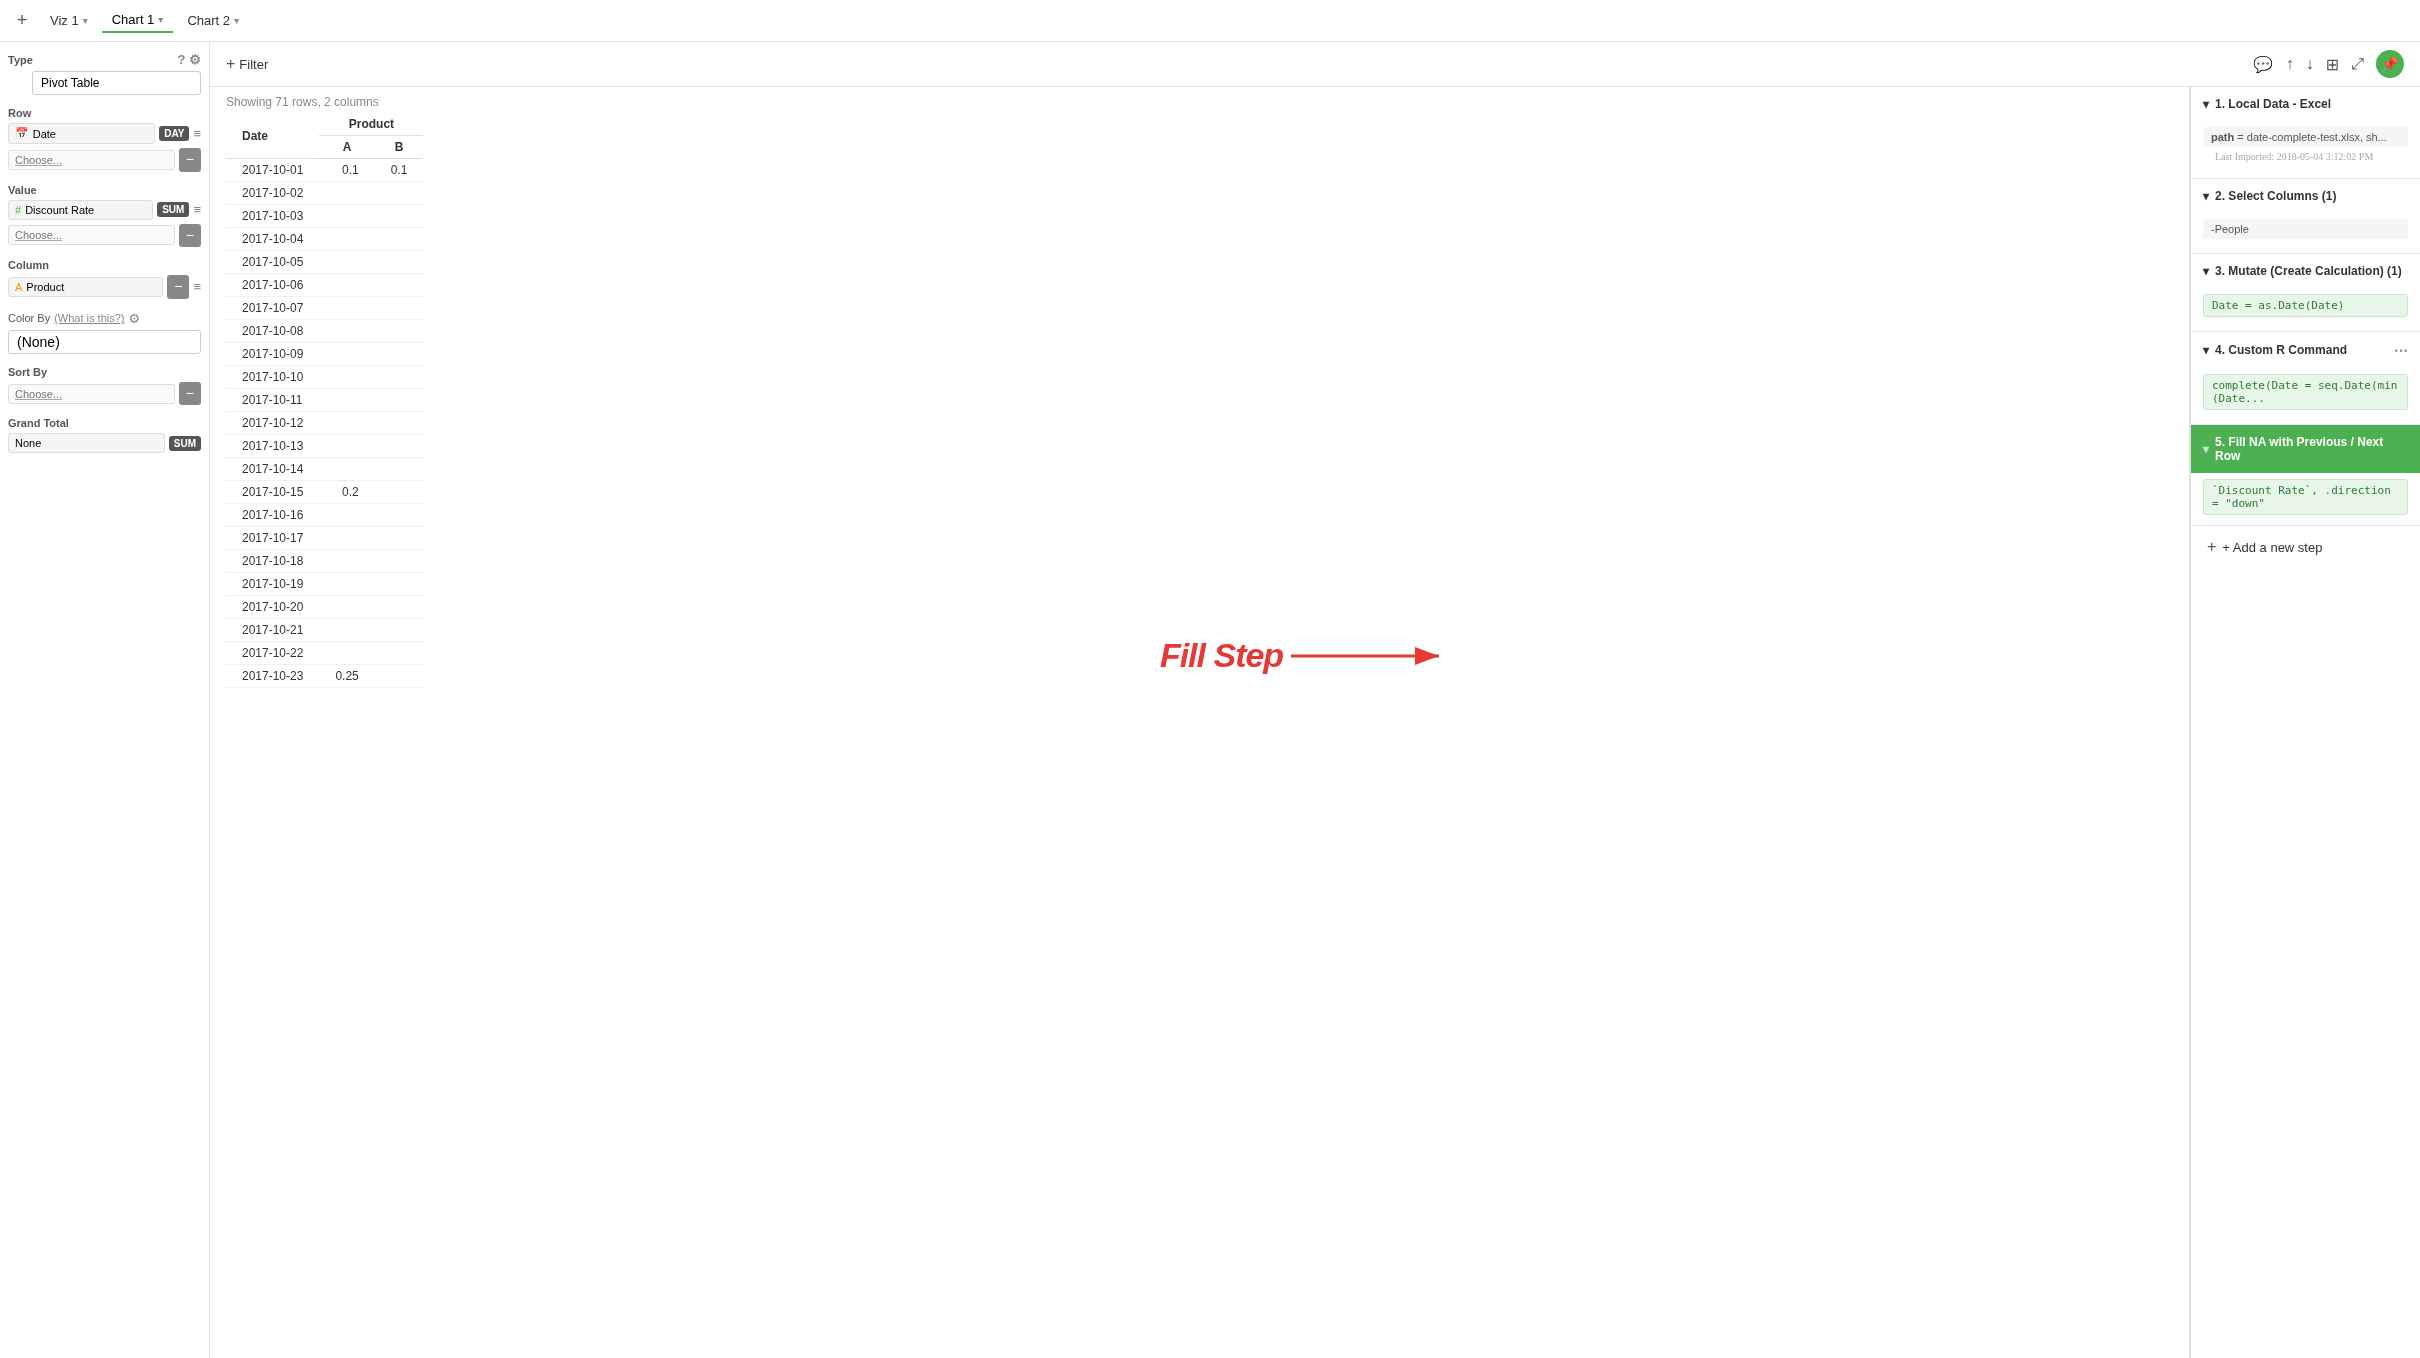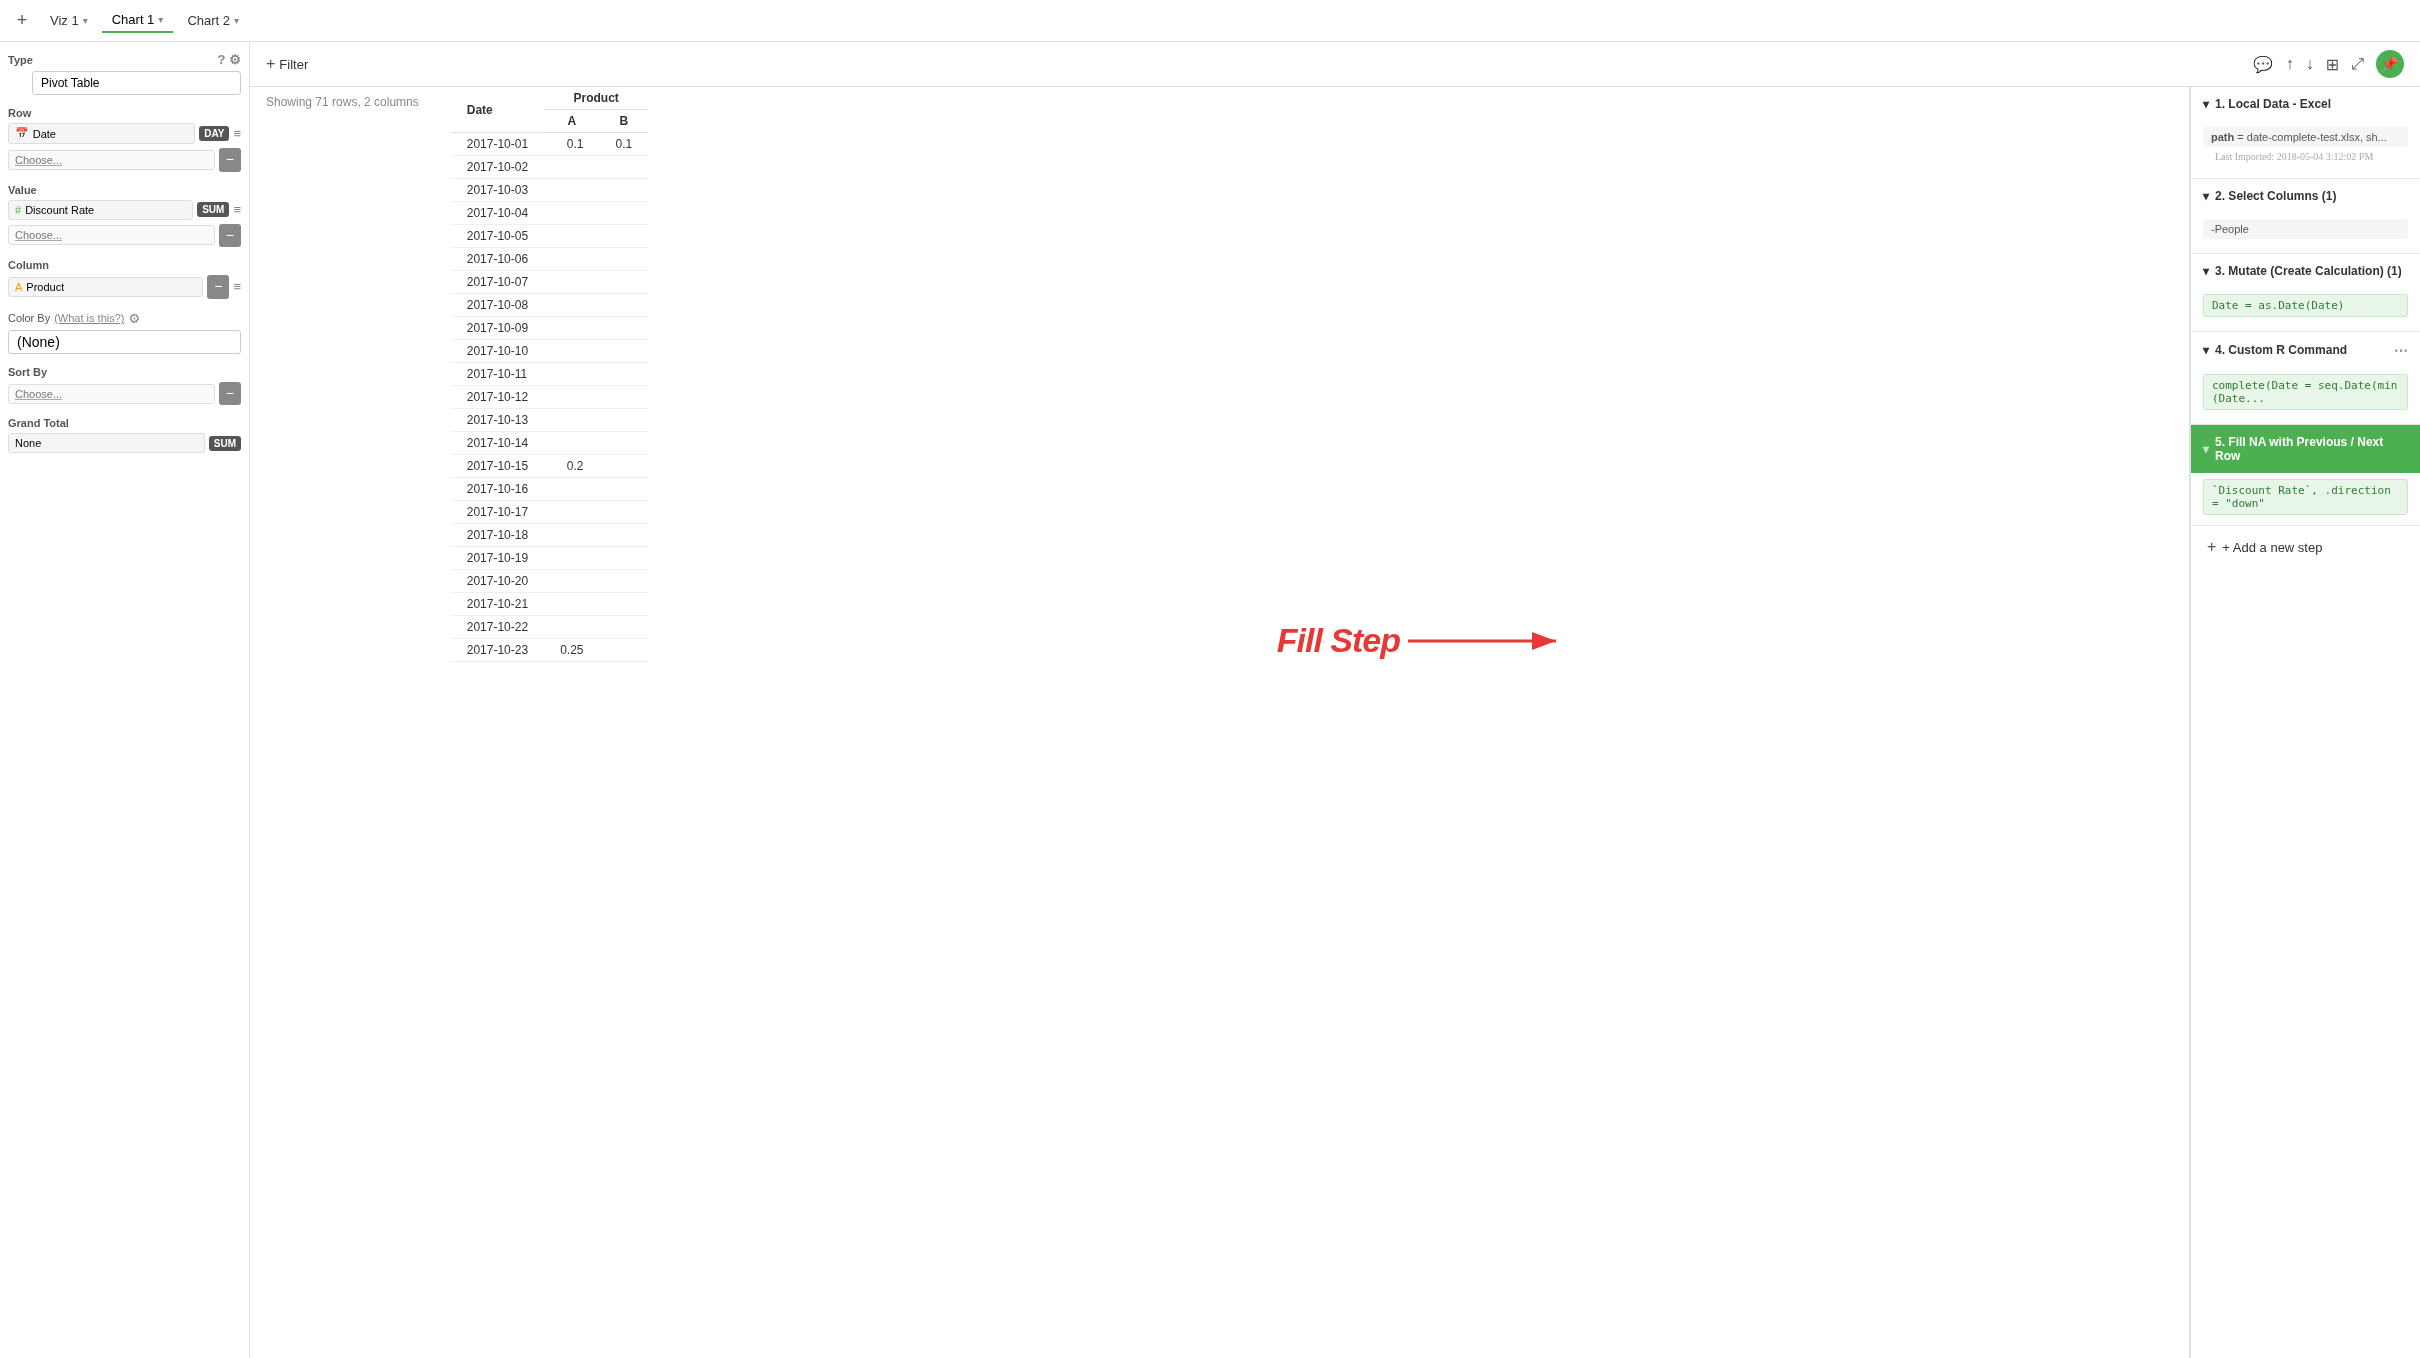--- a/index.html
+++ b/index.html
@@ -21,21 +21,21 @@
     .nav-tab.active {
       border-bottom: 2px solid #4CAF50; border-radius: 0; color: #000;
     }
     .nav-tab .chevron { font-size: 10px; color: #888; }
 
     
     .main-layout { display: flex; flex: 1; overflow: hidden; }
 
     
     .left-panel {
-      width: 250px; border-right: 1px solid #e0e0e0; padding: 10px 8px;
+      width: 210px; border-right: 1px solid #e0e0e0; padding: 10px 8px;
       overflow-y: auto; background: #fff; flex-shrink: 0;
     }
     .panel-section { margin-bottom: 12px; }
     .section-label {
       font-size: 11px; font-weight: 600; color: #555; margin-bottom: 4px;
       display: flex; align-items: center; justify-content: space-between;
     }
     .section-label-icons { display: flex; gap: 4px; align-items: center; }
     .icon-btn { cursor: pointer; color: #888; font-size: 13px; }
 
@@ -149,21 +149,21 @@
     .add-step-btn {
       display: flex; align-items: center; gap: 6px; padding: 12px 16px;
       cursor: pointer; font-size: 13px; color: #333;
     }
     .add-step-btn .plus { font-size: 16px; color: #555; }
 
     .timestamp { font-size: 10px; color: #aaa; padding: 0 12px 6px; font-family: Liberation Serif, serif; }
 
     
     .content-main { display: flex; flex: 1; overflow: hidden; }
-    .table-section { flex: 1; overflow: hidden; display: flex; flex-direction: row; border-right: 1px solid #e0e0e0; }
+    .table-section { flex: 1; overflow: hidden; display: flex; flex-direction: column; border-right: 1px solid #e0e0e0; }
 
     
     .combined-toolbar {
       display: flex; align-items: center; padding: 8px 16px;
       border-bottom: 1px solid #e0e0e0; justify-content: space-between;
     }
 
     .step5-content { background: #fff; padding: 6px 12px 10px; }
     .step5-code {
       font-family: monospace; font-size: 11px; background: #e8f5e9;

